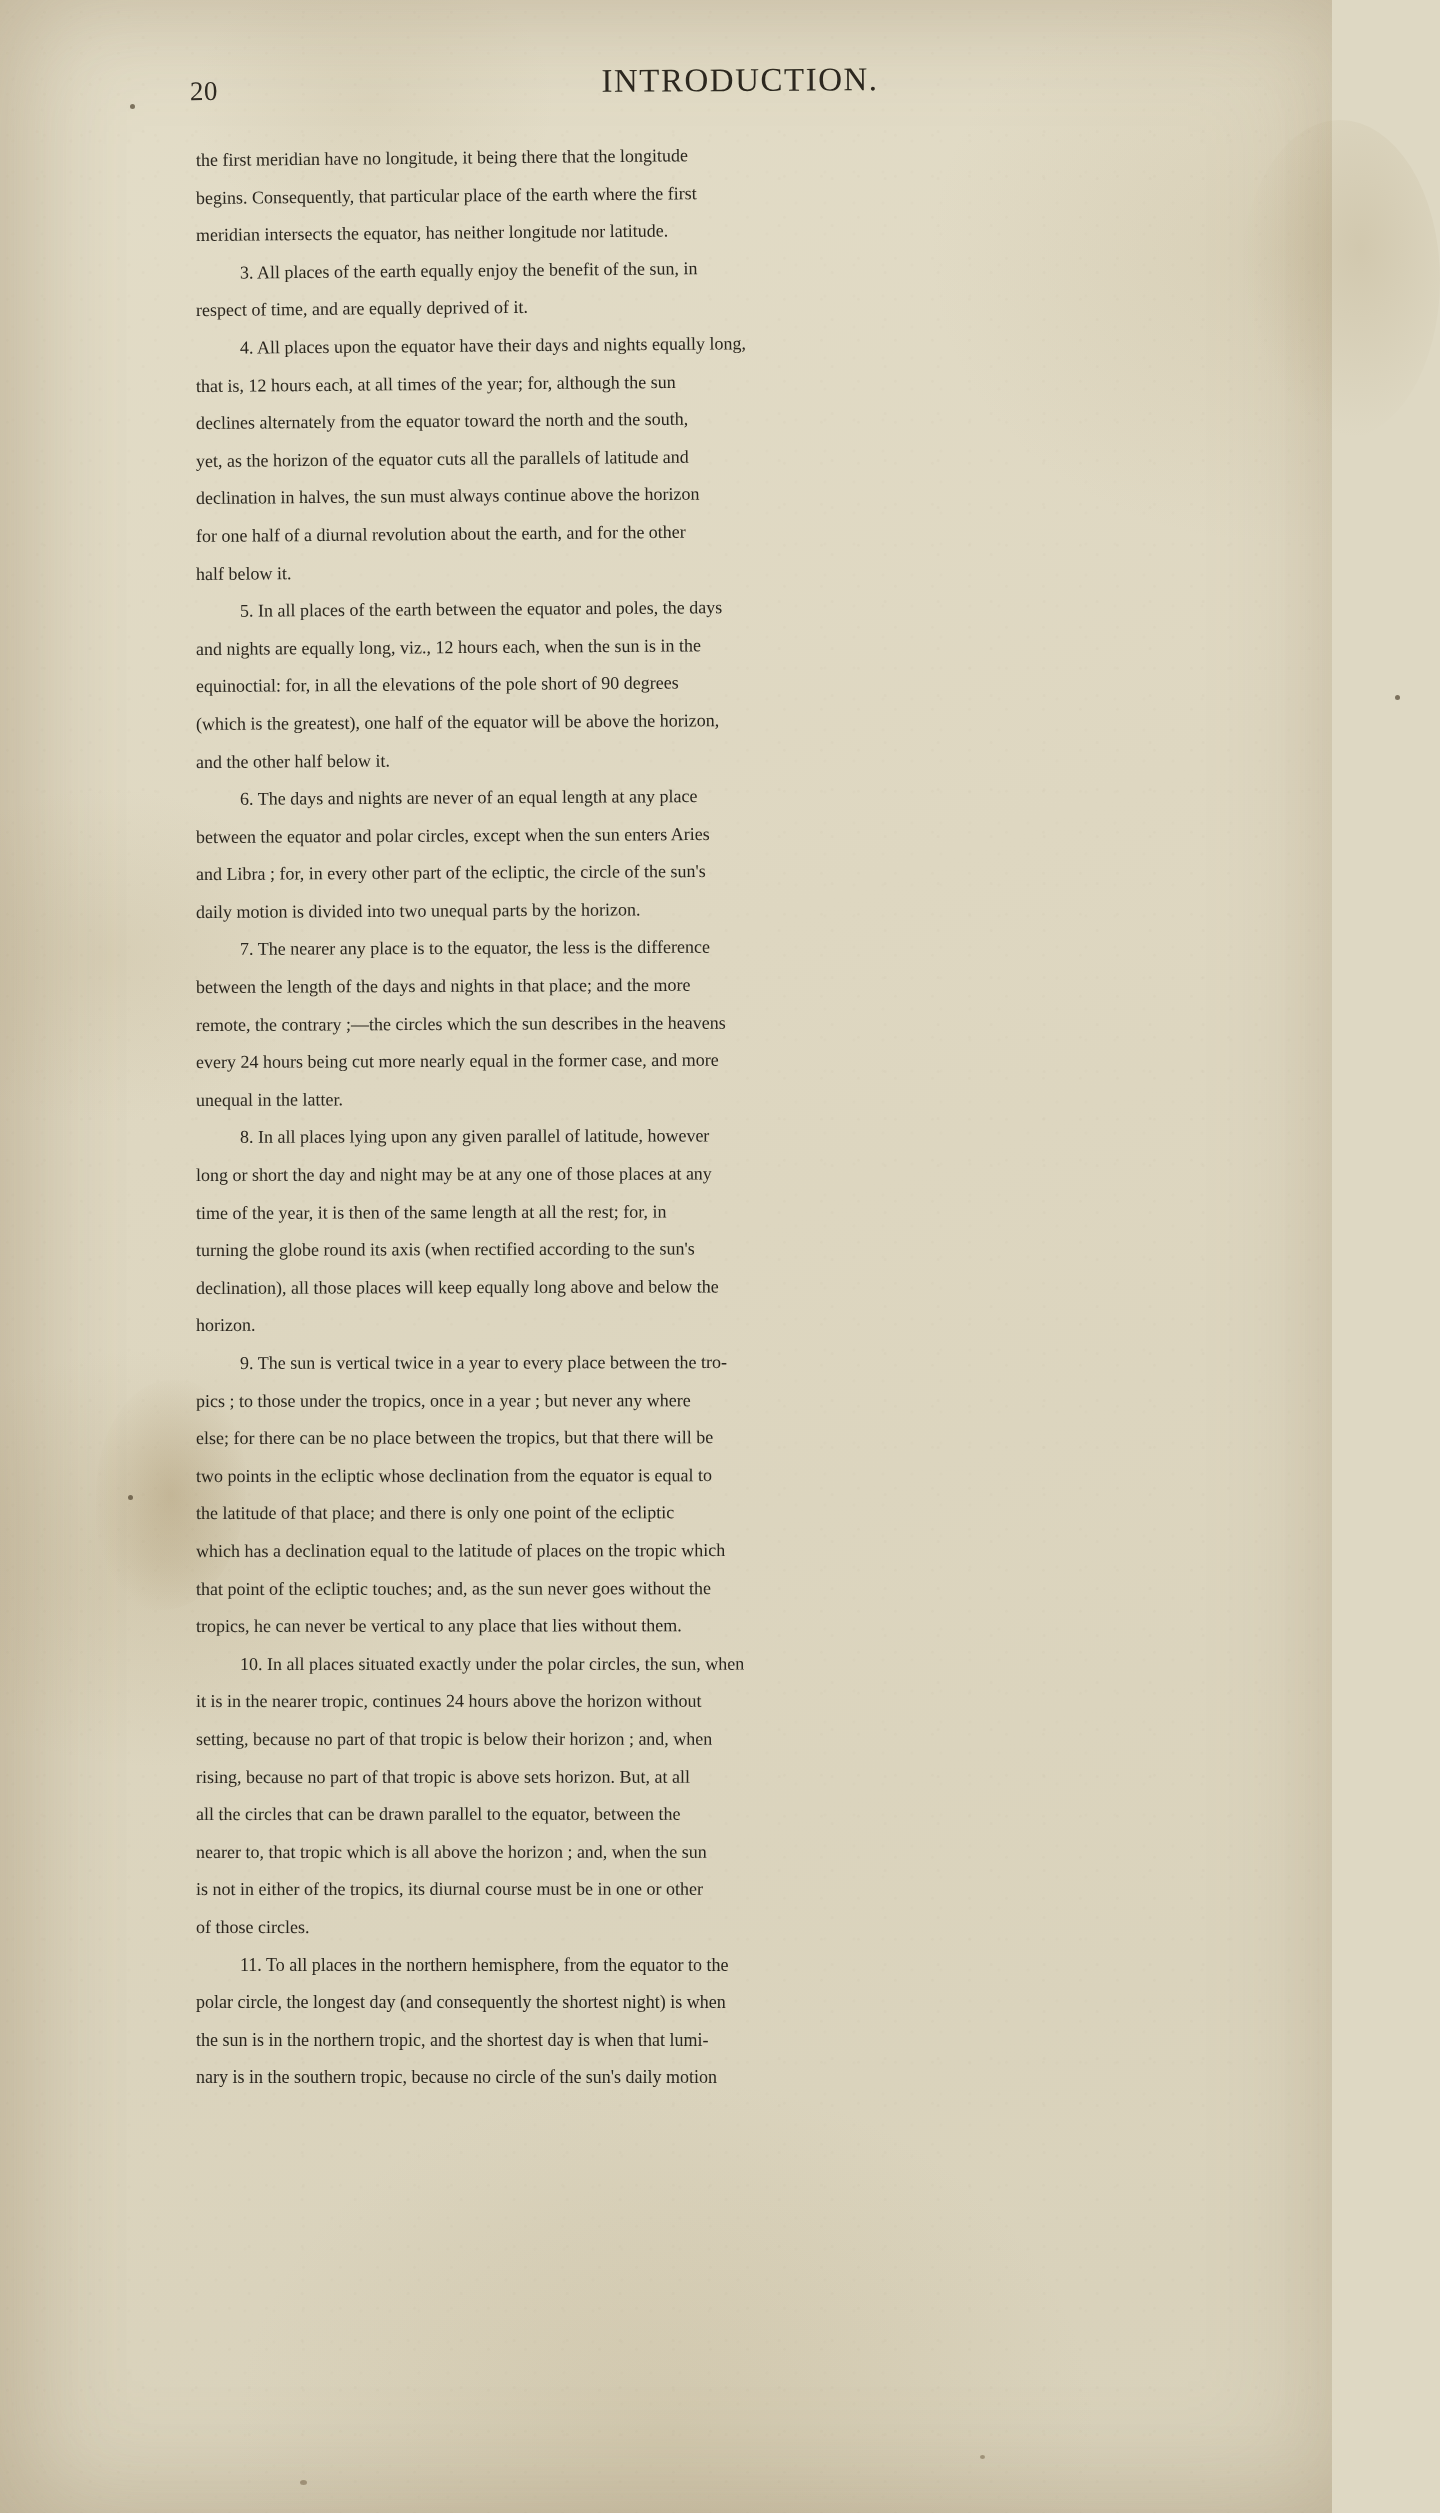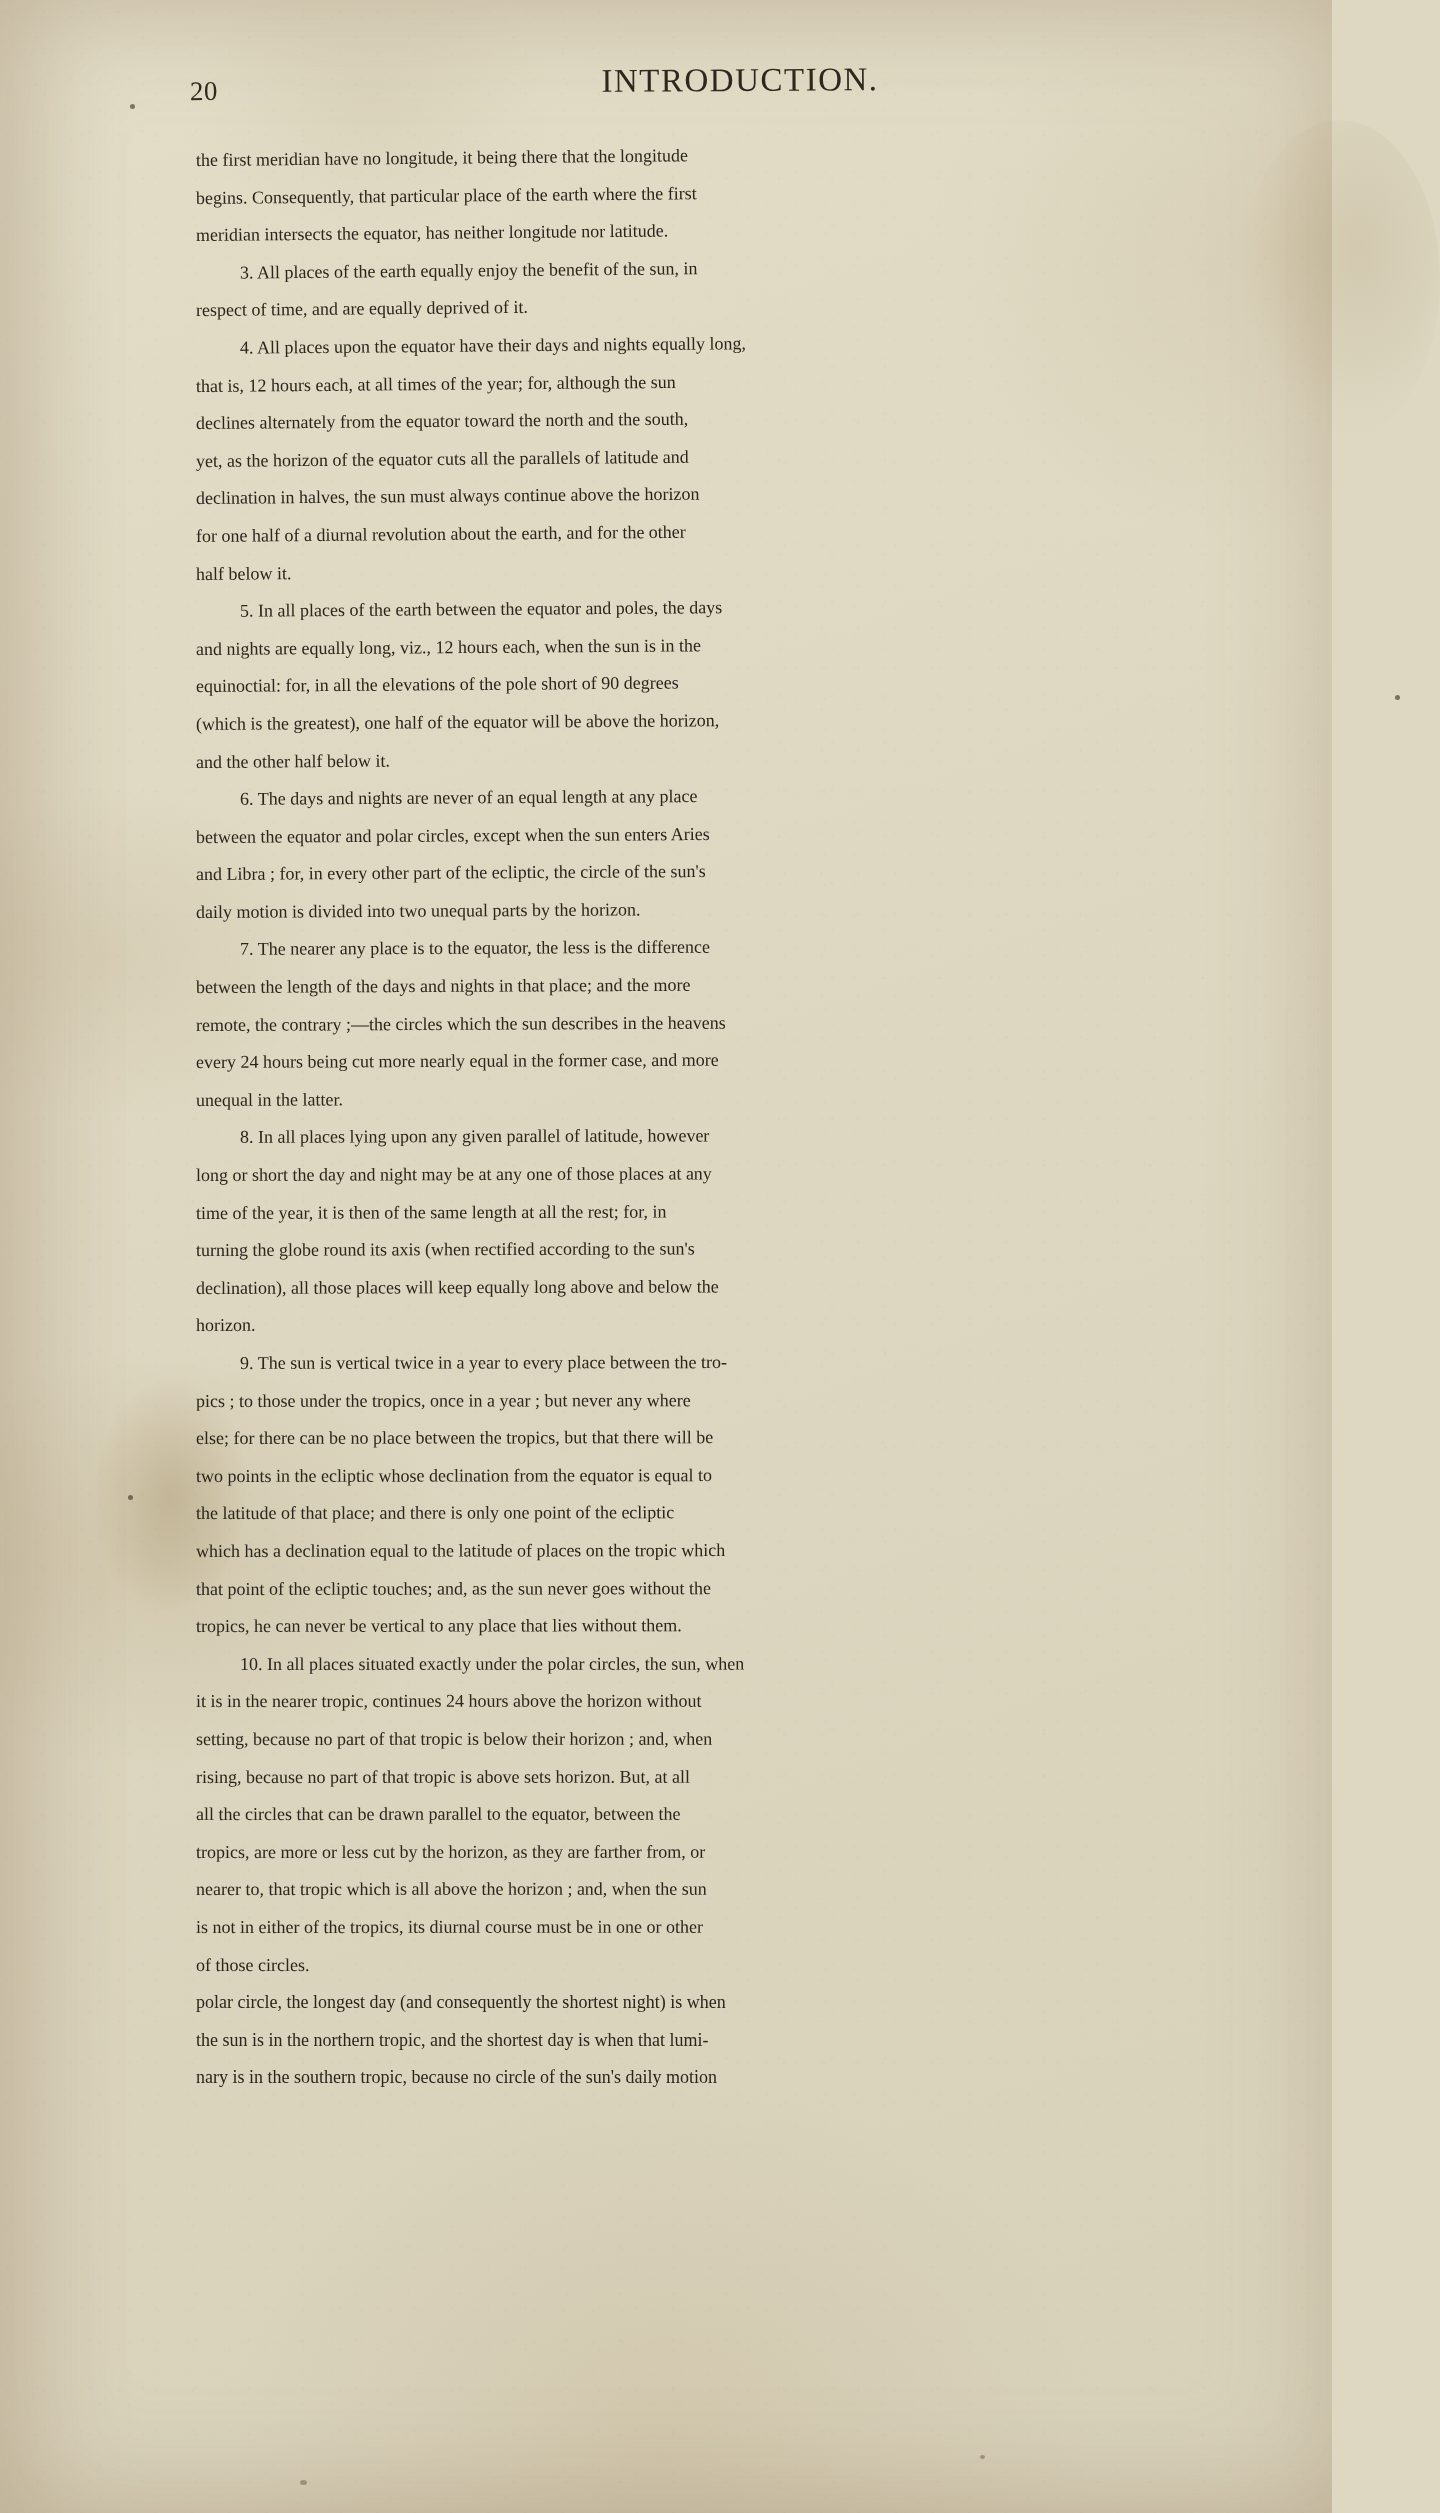--- a/index.html
+++ b/index.html
@@ -224,27 +224,27 @@
         <span class="line sk7">that point of the ecliptic touches; and, as the sun never goes without the</span>
         <span class="line sk7">tropics, he can never be vertical to any place that lies without them.</span>
       </p>
 
       <p class="para">
         <span class="line sk8 indent">10. In all places situated exactly under the polar circles, the sun, when</span>
         <span class="line sk8">it is in the nearer tropic, continues 24 hours above the horizon without</span>
         <span class="line sk8">setting, because no part of that tropic is below their horizon ; and, when</span>
         <span class="line sk8">rising, because no part of that tropic is above sets horizon.   But, at all</span>
         <span class="line sk8">all the circles that can be drawn parallel to the equator, between the</span>
-        <span class="line sk8">tropics, are more or less cut by the horizon, as they are farther from, or</span>
         <span class="line sk8">nearer to, that tropic which is all above the horizon ; and, when the sun</span>
         <span class="line sk8">is not in either of the tropics, its diurnal course must be in one or other</span>
         <span class="line sk8">of those circles.</span>
       </p>
 
       <p class="para">
+        <span class="line sk9 indent">11. To all places in the northern hemisphere, from the equator to the</span>
         <span class="line sk9">polar circle, the longest day (and consequently the shortest night) is when</span>
         <span class="line sk9">the sun is in the northern tropic, and the shortest day is when that lumi-</span>
         <span class="line sk9">nary is in the southern tropic, because no circle of the sun's daily motion</span>
       </p>
 
     </div>
 
     <div class="side-dot" style="left:130px; top:104px;"></div>
     <div class="side-dot" style="left:1395px; top:695px;"></div>
     <div class="side-dot" style="left:128px; top:1495px;"></div>

